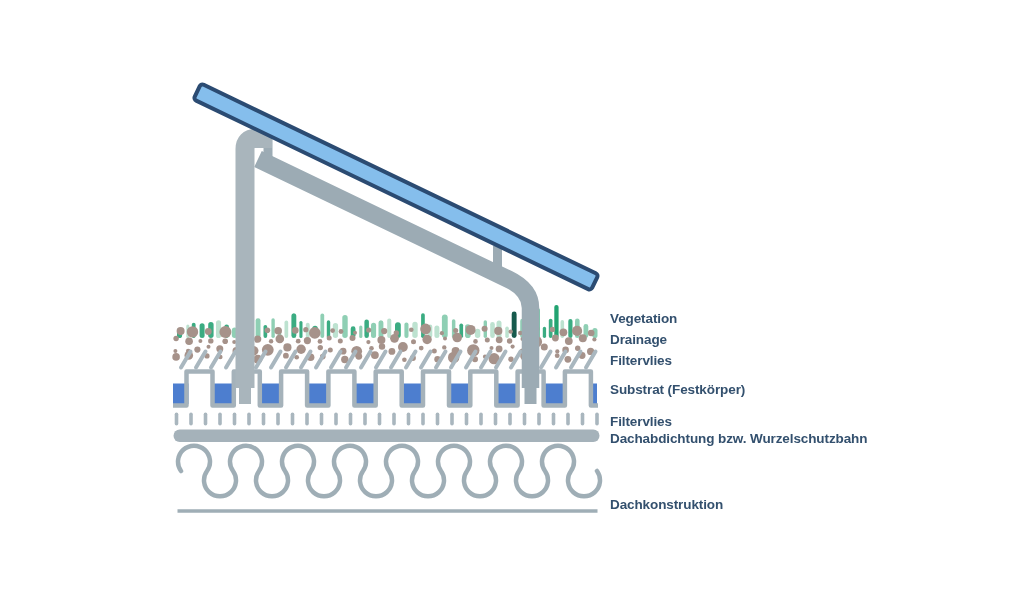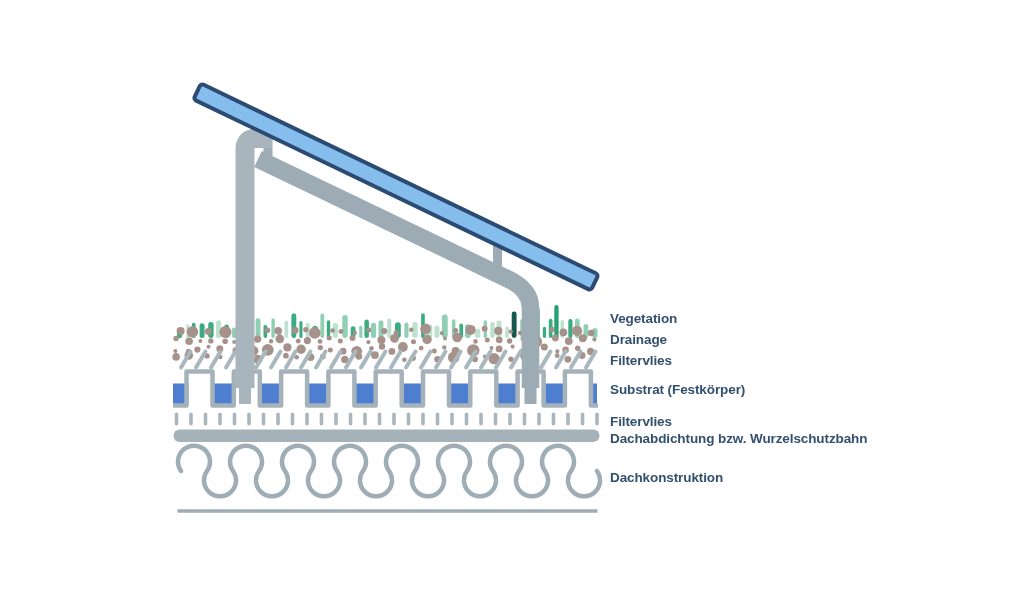--- a/index.html
+++ b/index.html
@@ -298,15 +298,15 @@
     </g>
   </svg>
 
   <div class="labels" style="color: rgb(51, 80, 110);">
     <div class="layer-label" style="top:311px">Vegetation</div>
     <div class="layer-label" style="top:332px">Drainage</div>
     <div class="layer-label" style="top:353px">Filtervlies</div>
     <div class="layer-label" style="top:382px">Substrat (Festkörper)</div>
     <div class="layer-label" style="top:414px">Filtervlies</div>
     <div class="layer-label" style="top:431px">Dachabdichtung bzw. Wurzelschutzbahn</div>
-    <div class="layer-label" style="top:470px">Dachkonstruktion</div>
+    <div class="layer-label" style="top:497px">Dachkonstruktion</div>
   </div>
 </div>
 
 </body></html>

